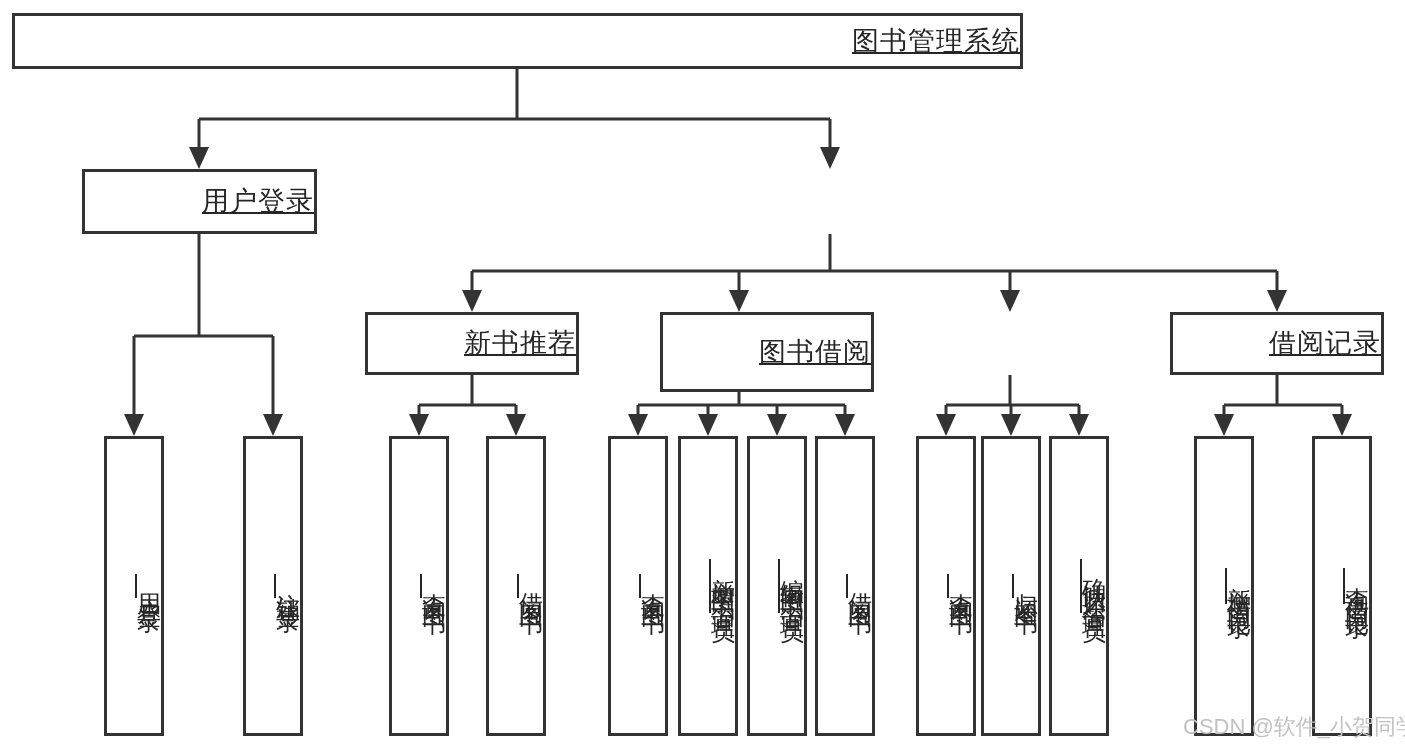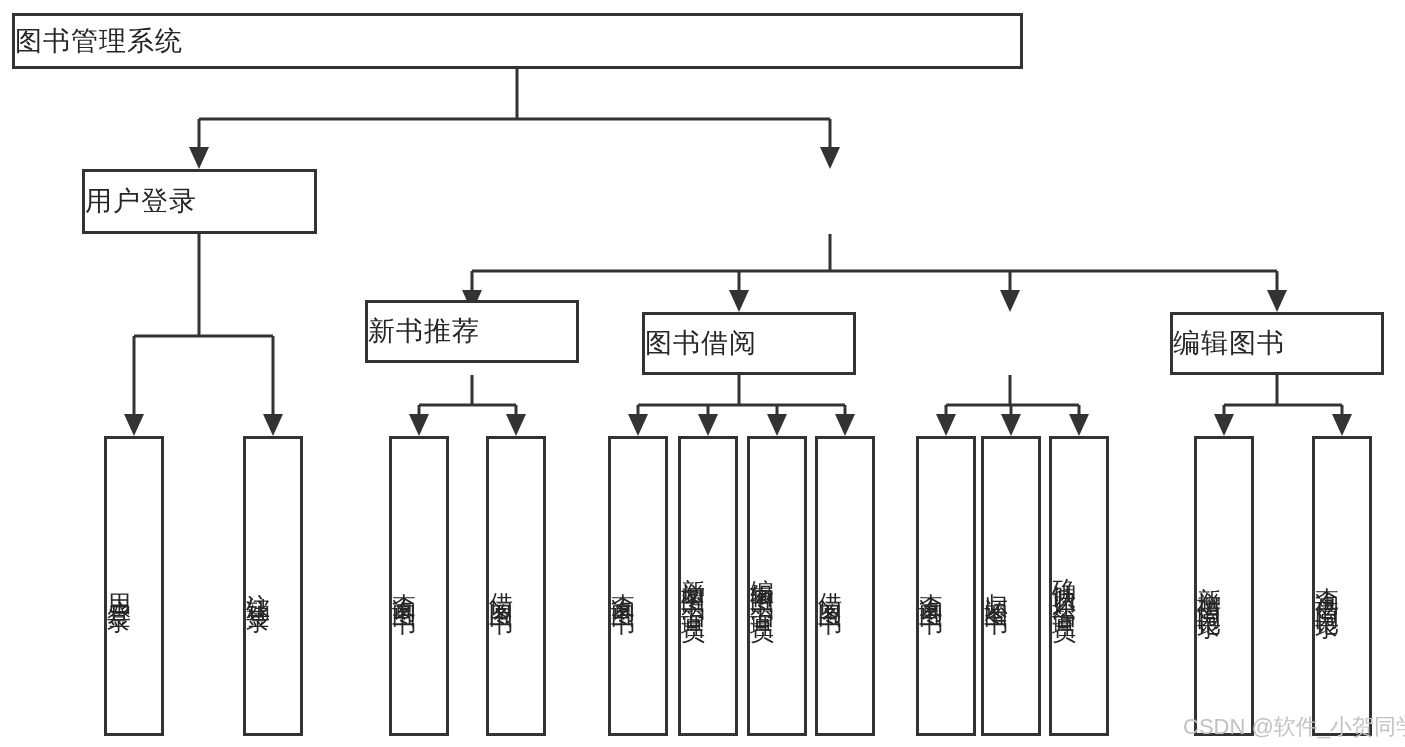--- a/index.html
+++ b/index.html
@@ -17,23 +17,24 @@
     background:var(--bg);
     overflow:hidden;
   }
   #wires{position:absolute;left:0;top:0;width:1405px;height:747px;}
   .box{
     position:absolute;
     border:3px solid var(--line);
     background:var(--bg);
     display:flex;
     align-items:center;
-    justify-content:flex-start;
+    justify-content:flex-end;
     color:var(--text);
     z-index:2;
+    text-decoration:underline;
   }
   .box.h span{
     font-size:27px;
     letter-spacing:1px;
     white-space:nowrap;
     line-height:1;
   }
   .box.v .vtext{
     writing-mode:vertical-rl;
     text-orientation:mixed;
@@ -96,28 +97,28 @@
   </svg>
 
   <div class="box h" style="left:12px;top:13px;width:1011px;height:56px">
     <span>图书管理系统</span>
   </div>
 
   <div class="box h" style="left:82px;top:169px;width:235px;height:65px">
     <span>用户登录</span>
   </div>
 
-  <div class="box h" style="left:365px;top:300px;width:214px;height:63px">
+  <div class="box h" style="left:365px;top:312px;width:214px;height:63px">
     <span>新书推荐</span>
   </div>
-  <div class="box h" style="left:642px;top:312px;width:214px;height:63px">
+  <div class="box h" style="left:660px;top:312px;width:214px;height:80px">
     <span>图书借阅</span>
   </div>
   <div class="box h" style="left:1170px;top:312px;width:214px;height:63px">
-    <span>编辑图书</span>
+    <span>借阅记录</span>
   </div>
 
   <div class="box v" style="left:104px;top:436px;width:60px;height:300px">
     <span class="vtext">用户登录</span>
   </div>
   <div class="box v" style="left:243px;top:436px;width:60px;height:300px">
     <span class="vtext">注销登录</span>
   </div>
 
   <div class="box v" style="left:389px;top:436px;width:60px;height:300px">

